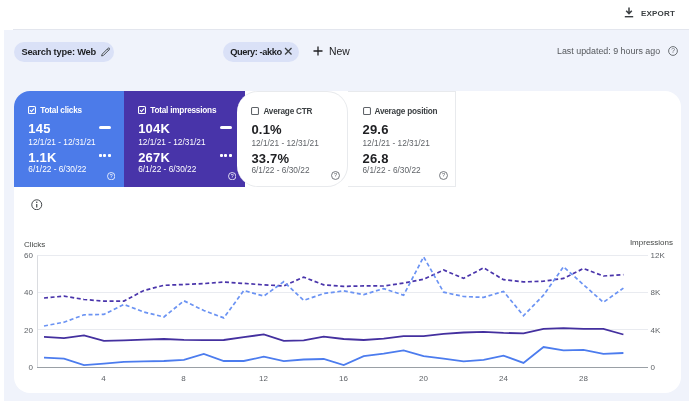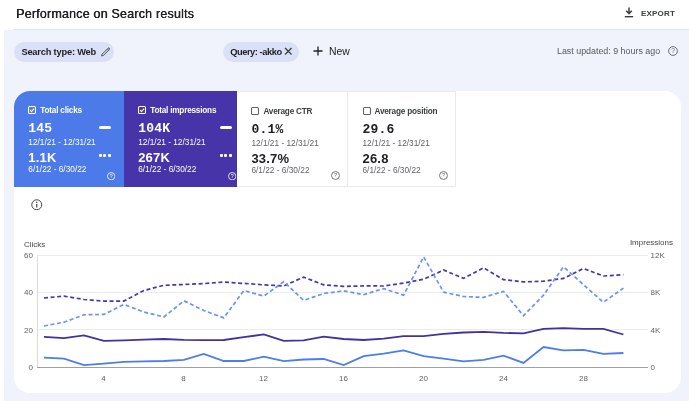--- a/index.html
+++ b/index.html
@@ -12,35 +12,34 @@
 #divider { left:13px; top:29px; width:676px; height:1px; background:#e3e6ee; }
 #export { right:14px; top:6.5px; font-size:8px; font-weight:700; color:#3c4043; letter-spacing:0.2px; }
 .chip { position:absolute; top:41.5px; height:20.5px; background:#dae1f7; border-radius:10.5px; color:#1c1e21; font-size:9.3px; font-weight:700; letter-spacing:-0.2px; display:flex; align-items:center; white-space:nowrap; }
 .chip svg { position:absolute; }
 #lastupd { right:11.5px; top:46px; font-size:8.9px; color:#55585c; }
 #newbtn { left:313px; top:45.5px; font-size:10.4px; font-weight:500; color:#202124; }
 #sheet { left:13.8px; top:91.3px; width:667.7px; height:301.7px; background:#fff; border-radius:16px; }
 .card { position:absolute; top:0; height:95.7px; }
 .card .cb { position:absolute; left:14.5px; top:14.8px; width:8px; height:8px; }
 .card .lbl { position:absolute; left:26.5px; top:14.4px; font-size:8.2px; font-weight:700; letter-spacing:-0.2px;text-align:right; }
-.card .v1 { position:absolute; left:14.5px; top:30px; font-size:13px; font-weight:700; letter-spacing:0.2px;font-family:Liberation Mono, monospace; }
+.card .v1 { position:absolute; left:14.5px; top:30px; font-size:13px; font-weight:700; letter-spacing:0.2px; }
 .card .d1 { position:absolute; left:14.5px; top:45.8px; font-size:8.3px; }
 .card .v2 { position:absolute; left:14.5px; top:58.7px; font-size:13px; font-weight:700; letter-spacing:0.2px; }
 .card .d2 { position:absolute; left:14.5px; top:73.2px; font-size:8.3px; }
 .card .help { position:absolute; right:8.3px; bottom:6.6px; }
 .wline { position:absolute; right:12.5px; width:12.5px; }
 #infotext { left:47px; top:200.8px; font-size:8.1px; color:#202124; }
 #infotext a { color:#5f6368; text-decoration:underline; }
 </style>
 </head>
 <body>
 <div id="stage">
   <div class="abs" id="graybg"></div>
   <div class="abs" id="titlebar"></div>
-  <div class="abs" id="title">Performance on Search results</div>
   <div class="abs" id="export"><svg width="10" height="11" viewBox="0 0 10 11" style="vertical-align:-2px;margin-right:7px">
         <path d="M5 0.5 V6 M2.2 3.8 L5 6.6 L7.8 3.8" stroke="#3c4043" stroke-width="1.5" fill="none"></path>
         <path d="M0.8 9.7 H9.2" stroke="#3c4043" stroke-width="1.4"></path>
       </svg>EXPORT</div>
   <div class="abs" id="divider"></div>
 
   <div class="chip" style="left:14.4px;width:100px;padding-left:7px;">Search type: Web
     <svg width="9.6" height="9.6" viewBox="0 0 9 9" style="right:4.3px">
         <path d="M1.1 6.7 L0.6 8.4 L2.3 7.9 L7.9 2.3 C8.25 1.95 8.25 1.45 7.9 1.1 C7.55 0.75 7.05 0.75 6.7 1.1 Z M5.9 1.9 L7.1 3.1" fill="none" stroke="#3c4043" stroke-width="0.85"></path>
       </svg>
@@ -95,21 +94,21 @@
         <i style="width:3px;background:#fff;border-radius:1px"></i>
         <i style="width:3px;background:#fff;border-radius:1px"></i>
         <i style="width:3px;background:#fff;border-radius:1px"></i>
       </div>
     <div class="d2">6/1/22 - 6/30/22</div>
     <svg class="help" viewBox="0 0 10 10" style="width:8.4px;height:8.4px;">
         <circle cx="5" cy="5" r="4.4" fill="none" stroke="#fff" stroke-width="0.95"></circle>
         <text x="5" y="7.2" font-size="6.2" text-anchor="middle" fill="#fff" font-family="Liberation Sans,sans-serif">?</text>
       </svg>
   </div>
-  <div class="card" style="left:236.9px;top:91.3px;width:111.1px;background:#fff;border-top:1px solid #e8eaed;border-right:1px solid #e8eaed;border-bottom:1px solid #e8eaed;color:#202124;">
+  <div class="card" style="left:236.9px;top:91.3px;width:111.1px;background:#fff;border-top:1px solid #e8eaed;border-right:1px solid #e8eaed;border-bottom:1px solid #e8eaed;color:#202124;border-radius:21px;">
     <svg class="cb" viewBox="0 0 9 9">
         <rect x="0.6" y="0.6" width="7.8" height="7.8" rx="1.2" fill="none" stroke="#5f6368" stroke-width="1.2"></rect>
       </svg>
     <div class="lbl" style="color:#3c4043;">Average CTR</div>
     <div class="v1">0.1%</div>
     <div class="d1" style="color:#5f6368;">12/1/21 - 12/31/21</div>
     <div class="v2">33.7%</div>
     <div class="d2" style="color:#5f6368;">6/1/22 - 6/30/22</div>
     <svg class="help" viewBox="0 0 10 10" style="width:9px;height:9px;right:7px;bottom:5.5px;">
         <circle cx="5" cy="5" r="4.4" fill="none" stroke="#5f6368" stroke-width="0.95"></circle>

